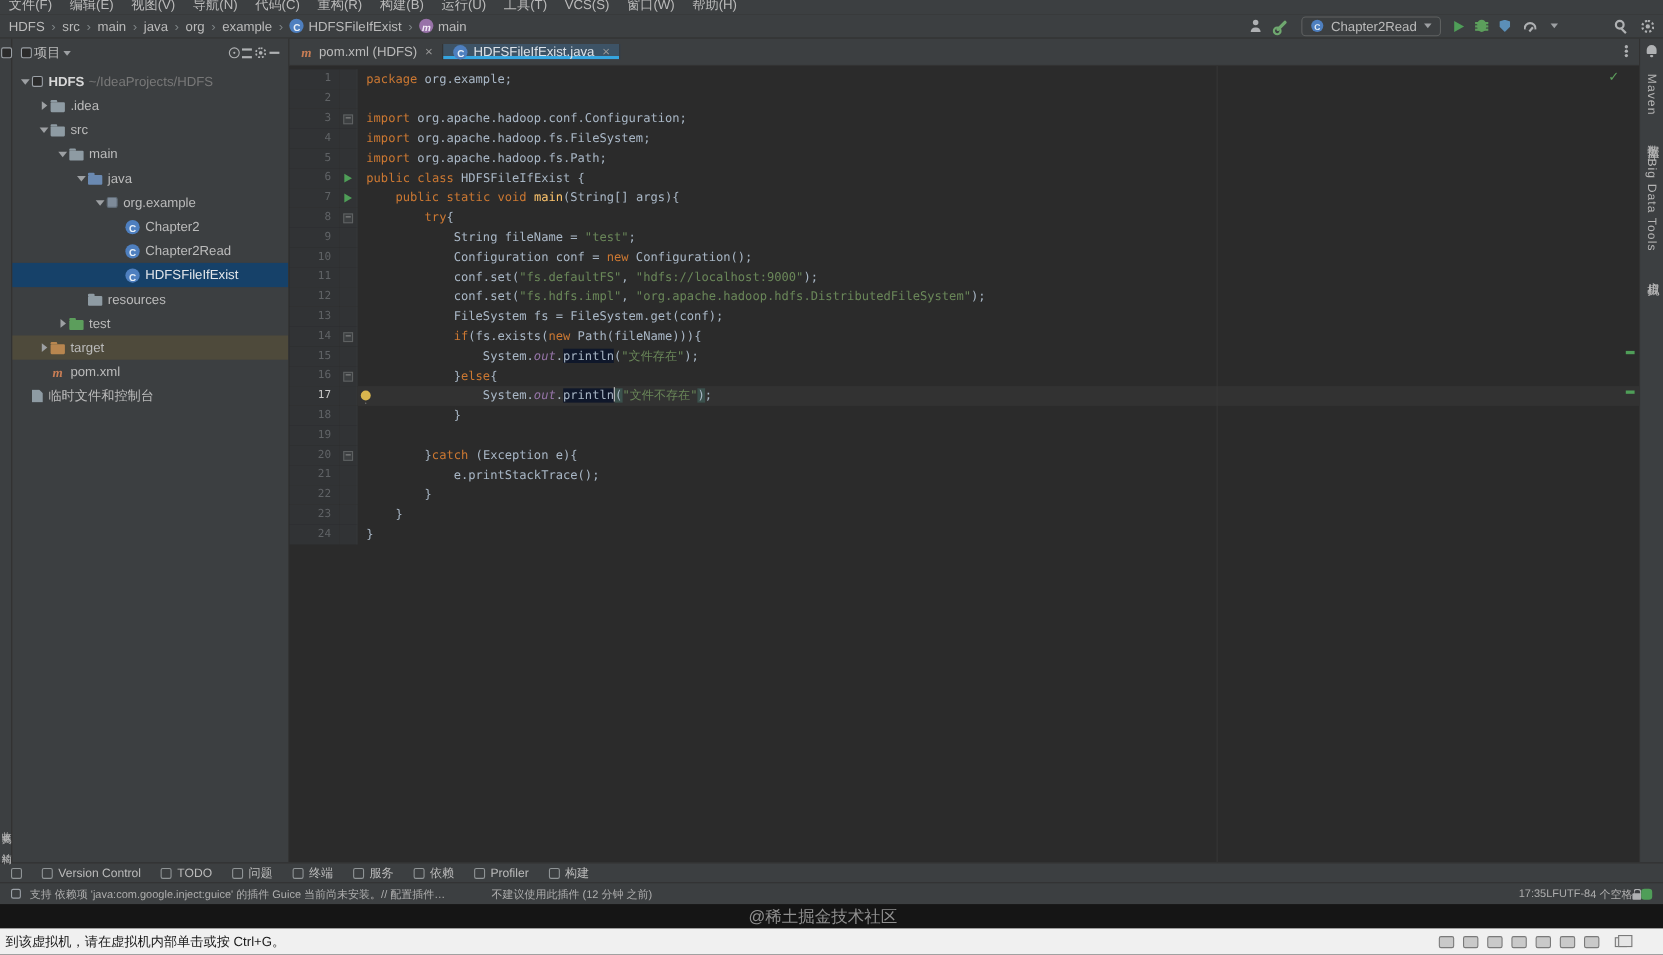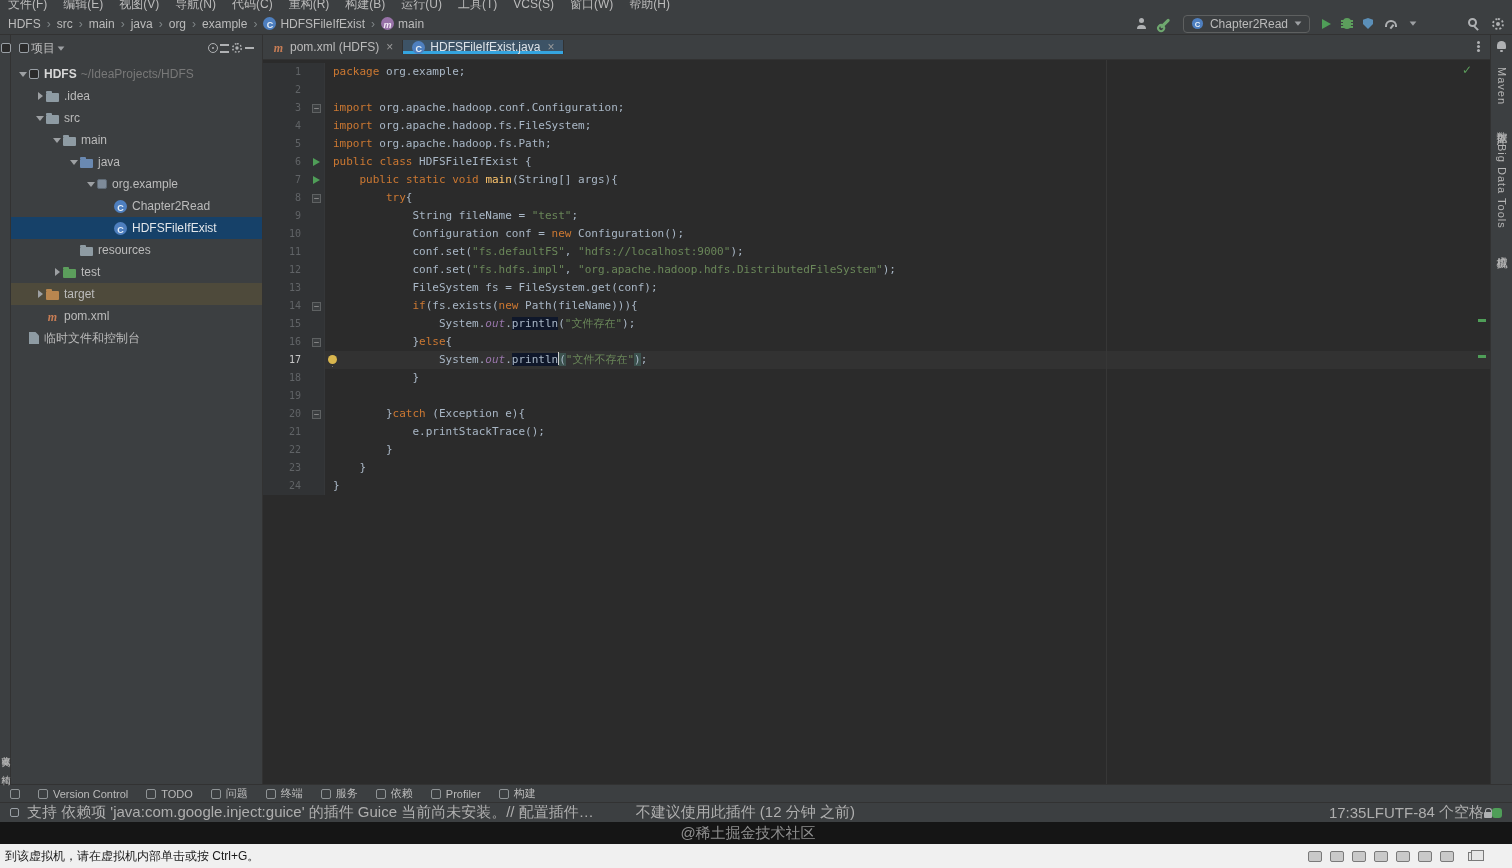--- a/index.html
+++ b/index.html
@@ -126,21 +126,21 @@
   .stripe-mark{position:absolute;right:4px;width:8px;height:3px;background:#4F9E58}
   .stripe-mark.m1{top:259px}.stripe-mark.m2{top:295px}
 
   
   #right-stripe{width:22px;background:#3C3F41;border-left:1px solid #323232;display:flex;flex-direction:column;align-items:center;padding-top:6px;gap:18px;flex:none}
   #right-stripe .v-label{font-size:11px}
 
   
   #bottom-toolbar{height:18px;background:#3C3F41;border-top:1px solid #323232;display:flex;align-items:center;gap:18px;padding:0 10px;font-size:11px;color:#BBBBBB;flex:none}
   .tool-item{display:flex;align-items:center;gap:5px;cursor:default}
-  #status-bar{height:20px;background:#3C3F41;border-top:1px solid #323232;display:flex;align-items:center;gap:8px;padding:0 10px;font-size:15px;color:#AEAEAE;flex:none}
+  #status-bar{height:20px;background:#3C3F41;border-top:1px solid #323232;display:flex;align-items:center;gap:8px;padding:0 10px;font-size:10px;color:#AEAEAE;flex:none}
   #sb-msg2{margin-left:34px}
   .sb-right{margin-left:auto;display:flex;align-items:center;}
   #desktop-strip{height:22px;background:#151515;display:flex;align-items:center;justify-content:center;padding-right:16px;flex:none}
   #watermark{color:#8F8F8F;font-size:15px}
   #vm-bar{height:24px;background:#F0F0F0;color:#1A1A1A;display:flex;align-items:center;padding:0 5px;font-size:12px;flex:none;font-family:"Liberation Sans",sans-serif}
   #vm-icons{margin-left:auto;display:flex;align-items:center;gap:8px;margin-right:14px}
   .vm-ic{width:14px;height:11px;background:#C9C9C9;border:1px solid #7A7A7A;border-radius:2px;display:inline-block}
   .ic-restore{width:11px;height:9px;border:1px solid #7A7A7A;background:#E6E6E6;margin-right:28px}
   .ic-restore::after{content:"";position:absolute;left:2px;top:-3px;width:11px;height:9px;border:1px solid #7A7A7A;background:#E6E6E6}
 </style>
@@ -280,20 +280,25 @@
           <div class="tree-row" style="padding-left: 74px;">
             <span class="chev-cell">
               <span class="chev down"></span>
             </span>
             <span class="ic ic-package"></span>
             <span class="tree-label">org.example</span>
           </div>
           <div class="tree-row" style="padding-left: 91px;">
             <span class="chev-cell"></span>
             <span class="ic ic-class"></span>
+            <span class="tree-label">Chapter2</span>
+          </div>
+          <div class="tree-row" style="padding-left: 91px;">
+            <span class="chev-cell"></span>
+            <span class="ic ic-class"></span>
             <span class="tree-label">Chapter2Read</span>
           </div>
           <div class="tree-row selected" style="padding-left: 91px;">
             <span class="chev-cell"></span>
             <span class="ic ic-class"></span>
             <span class="tree-label">HDFSFileIfExist</span>
           </div>
           <div class="tree-row" style="padding-left: 57px;">
             <span class="chev-cell"></span>
             <span class="ic ic-folder-res"></span>

